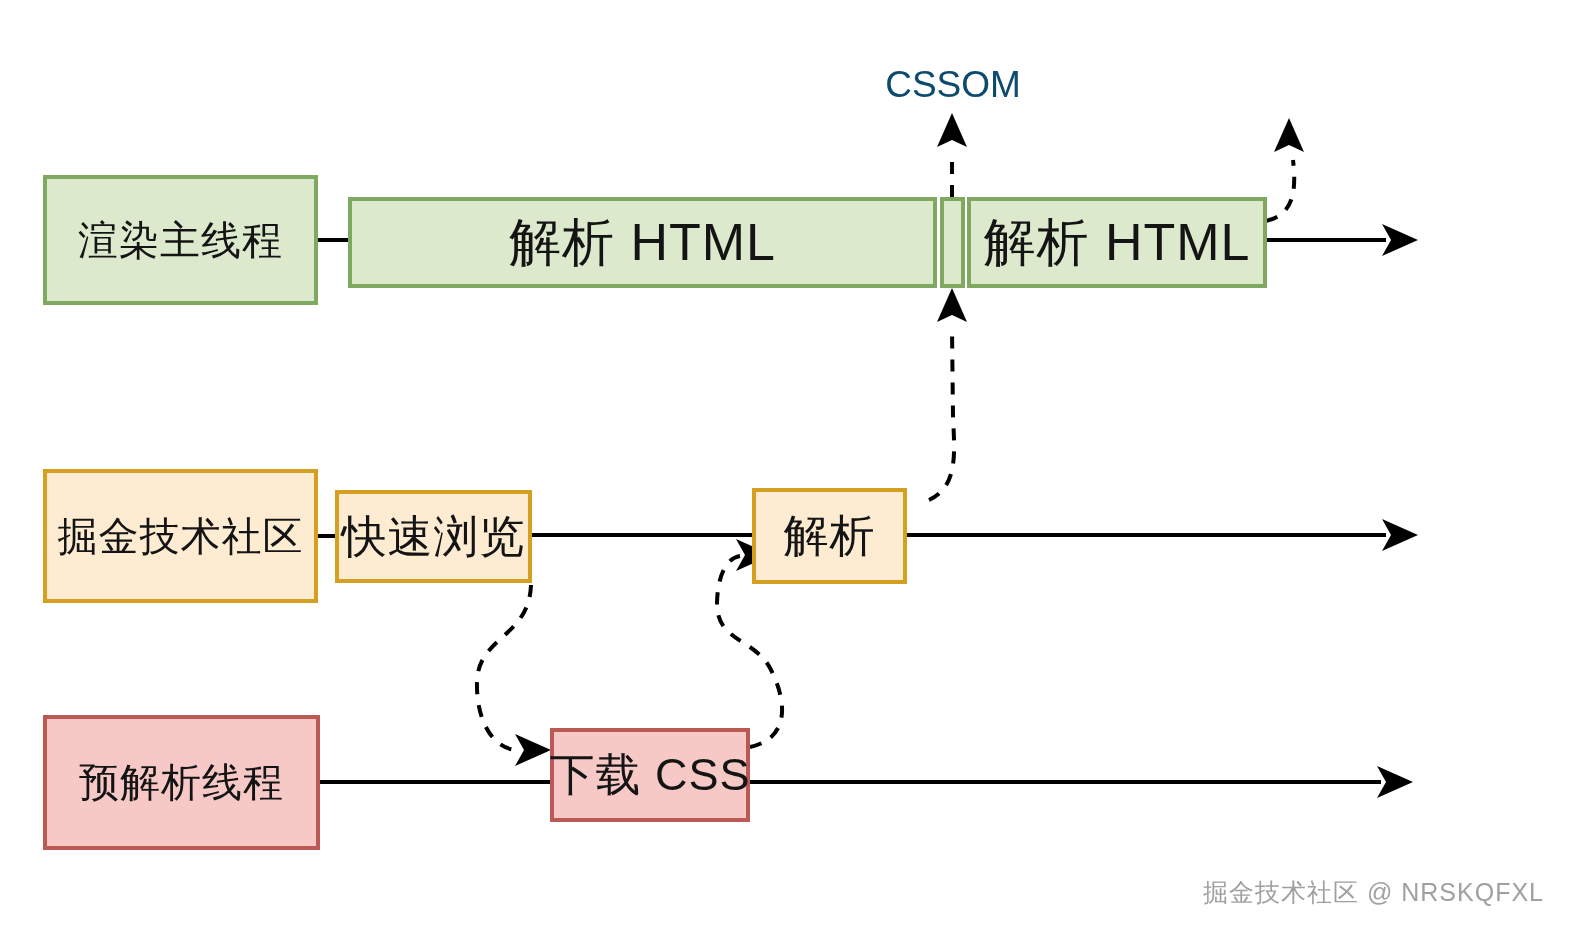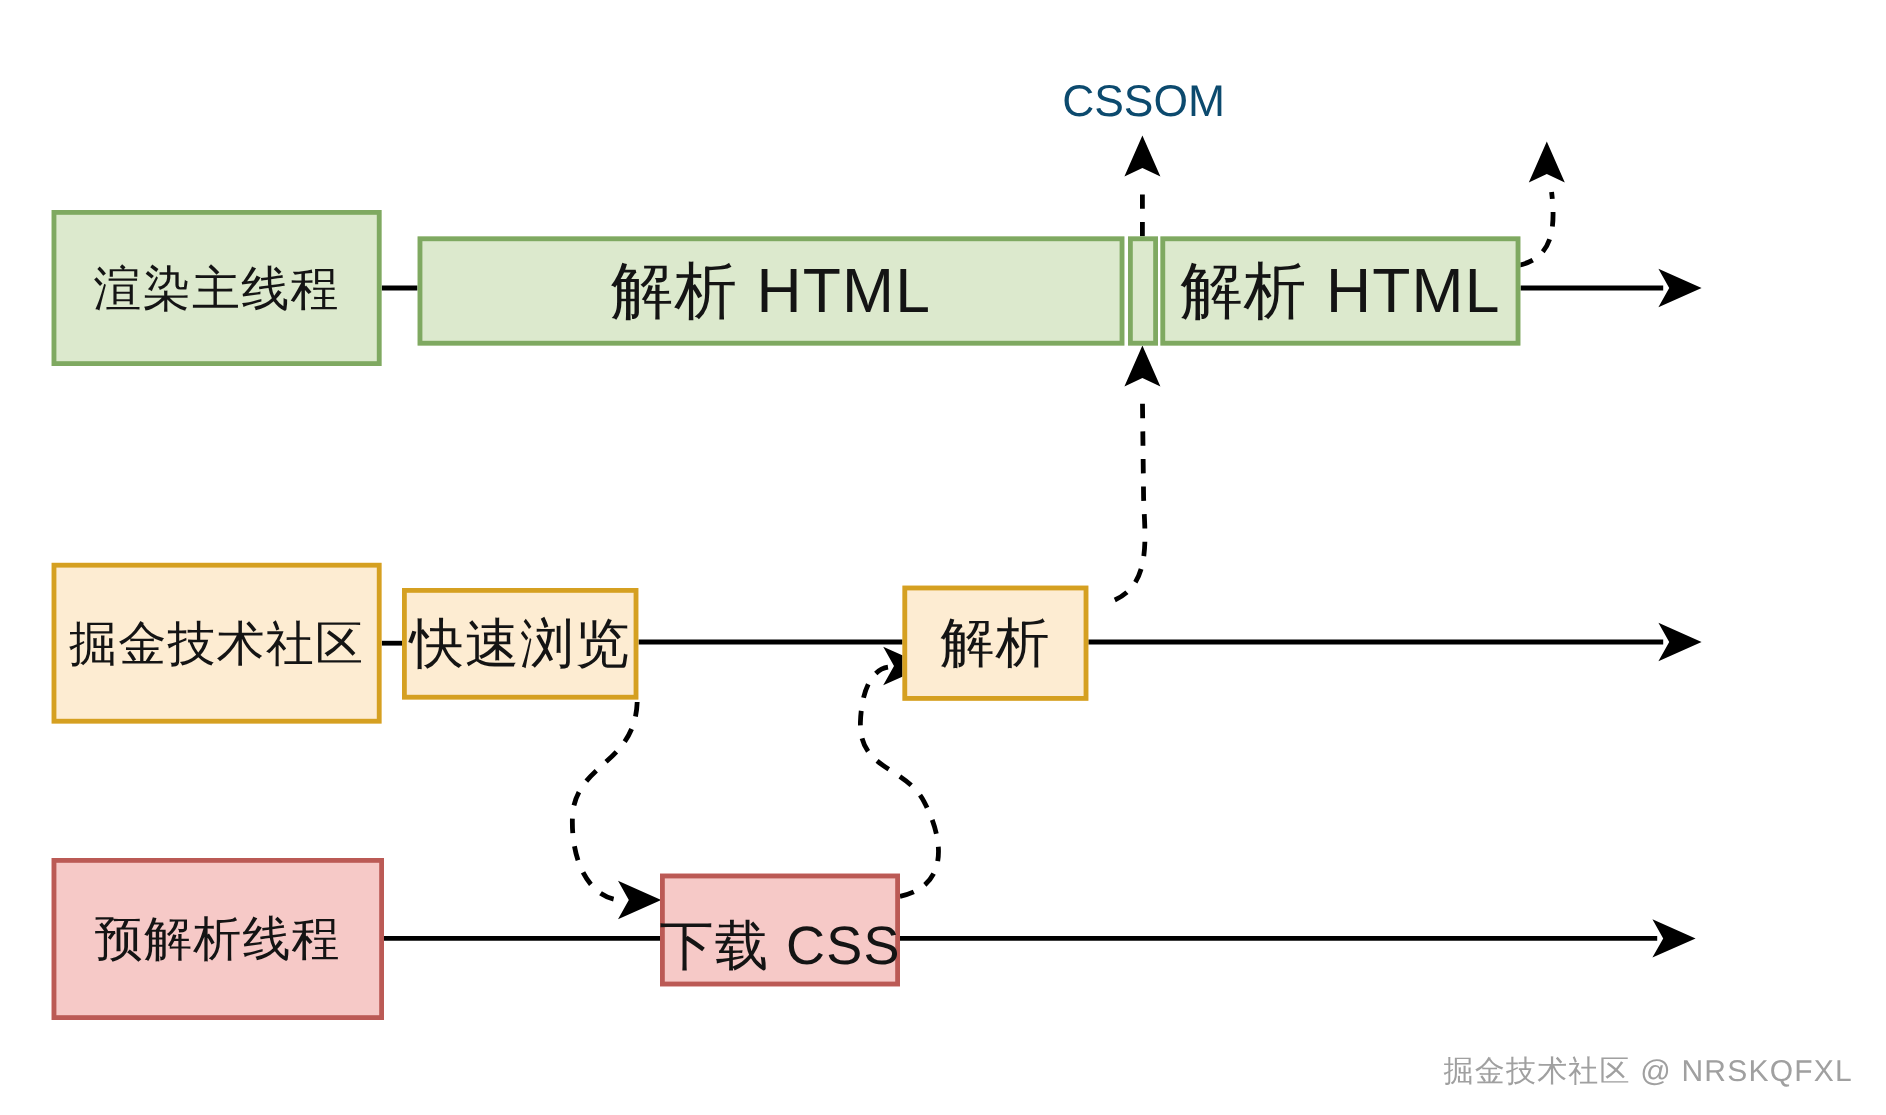--- a/index.html
+++ b/index.html
@@ -120,21 +120,21 @@
   </div>
 
   <div class="node orange small-node" style="left:335px; top:490px; width:197px; height:93px;">
     <span>快速浏览</span>
   </div>
 
   <div class="node orange small-node" style="left:752px; top:488px; width:155px; height:96px;font-family:Liberation Mono, monospace;">
     <span>解析</span>
   </div>
 
-  <div class="node red small-node" style="left:550px; top:728px; width:200px; height:94px;align-items:flex-end;">
+  <div class="node red small-node" style="left:550px; top:728px; width:200px; height:94px;">
     <span>下载 CSS</span>
   </div>
 
   <div class="annot" style="left:863px; top:64px;">CSSOM</div>
 
 
   <div class="watermark">掘金技术社区 @ NRSKQFXL</div>
 
 </div>
 

